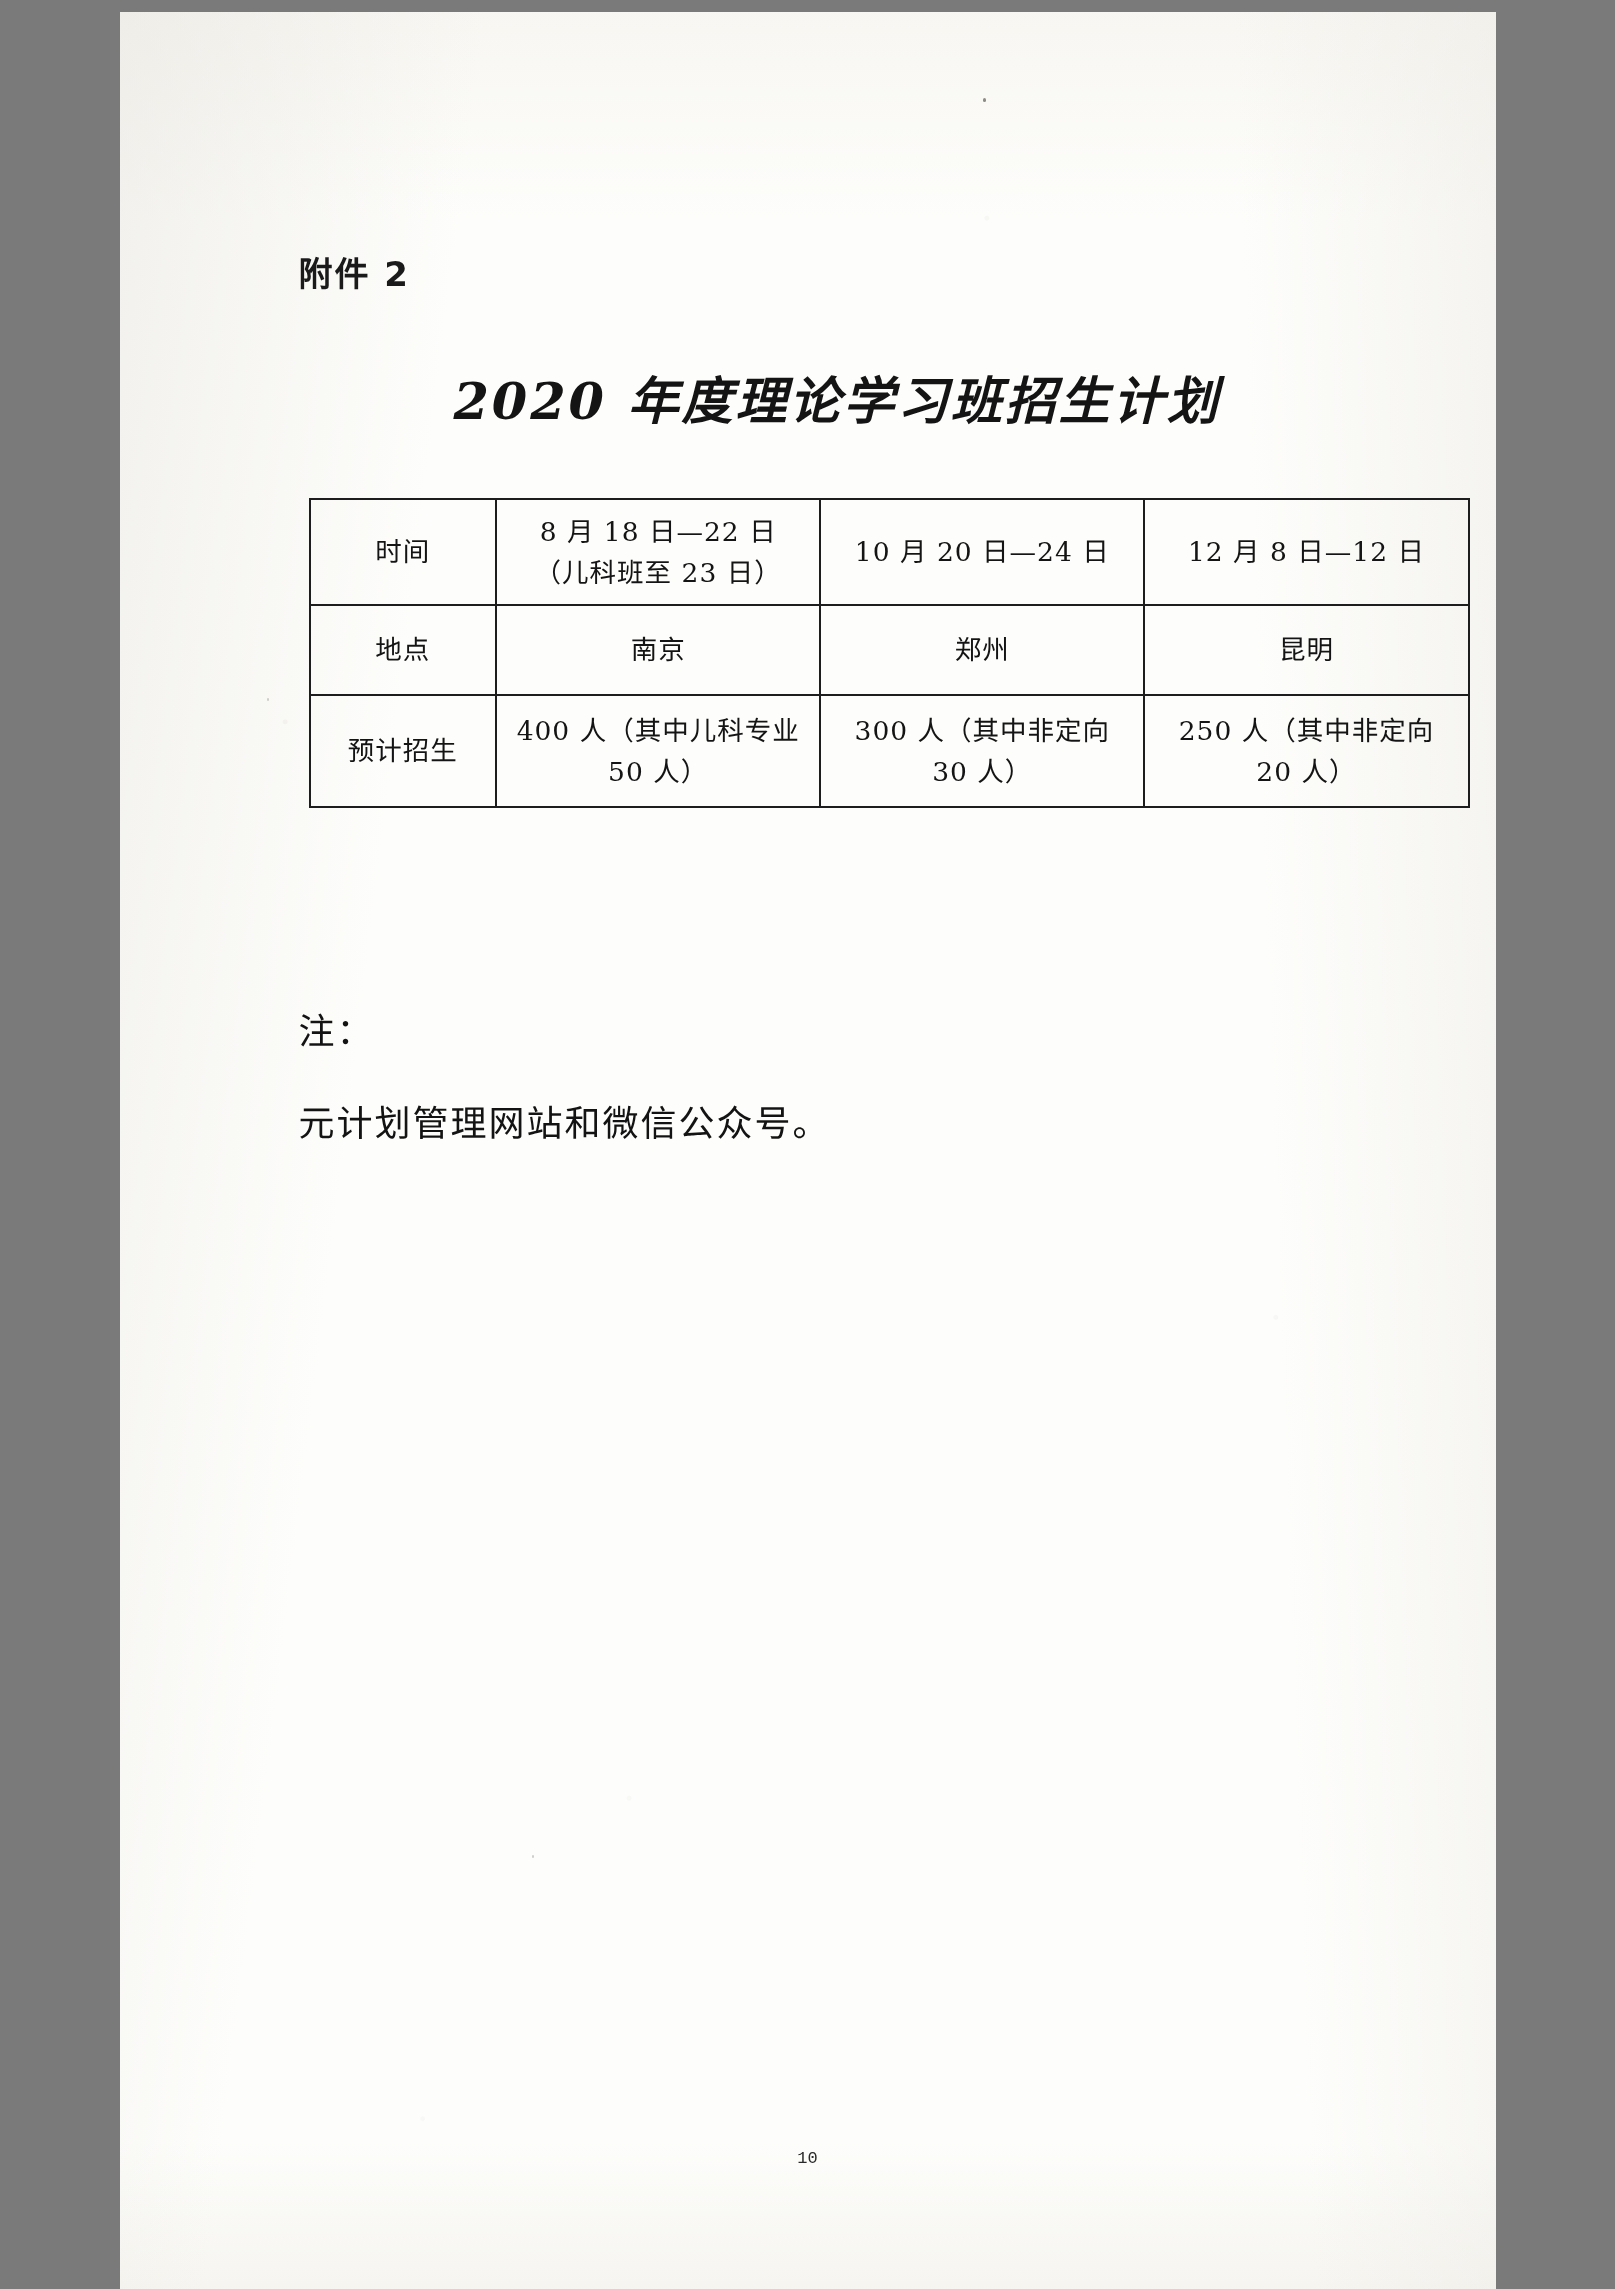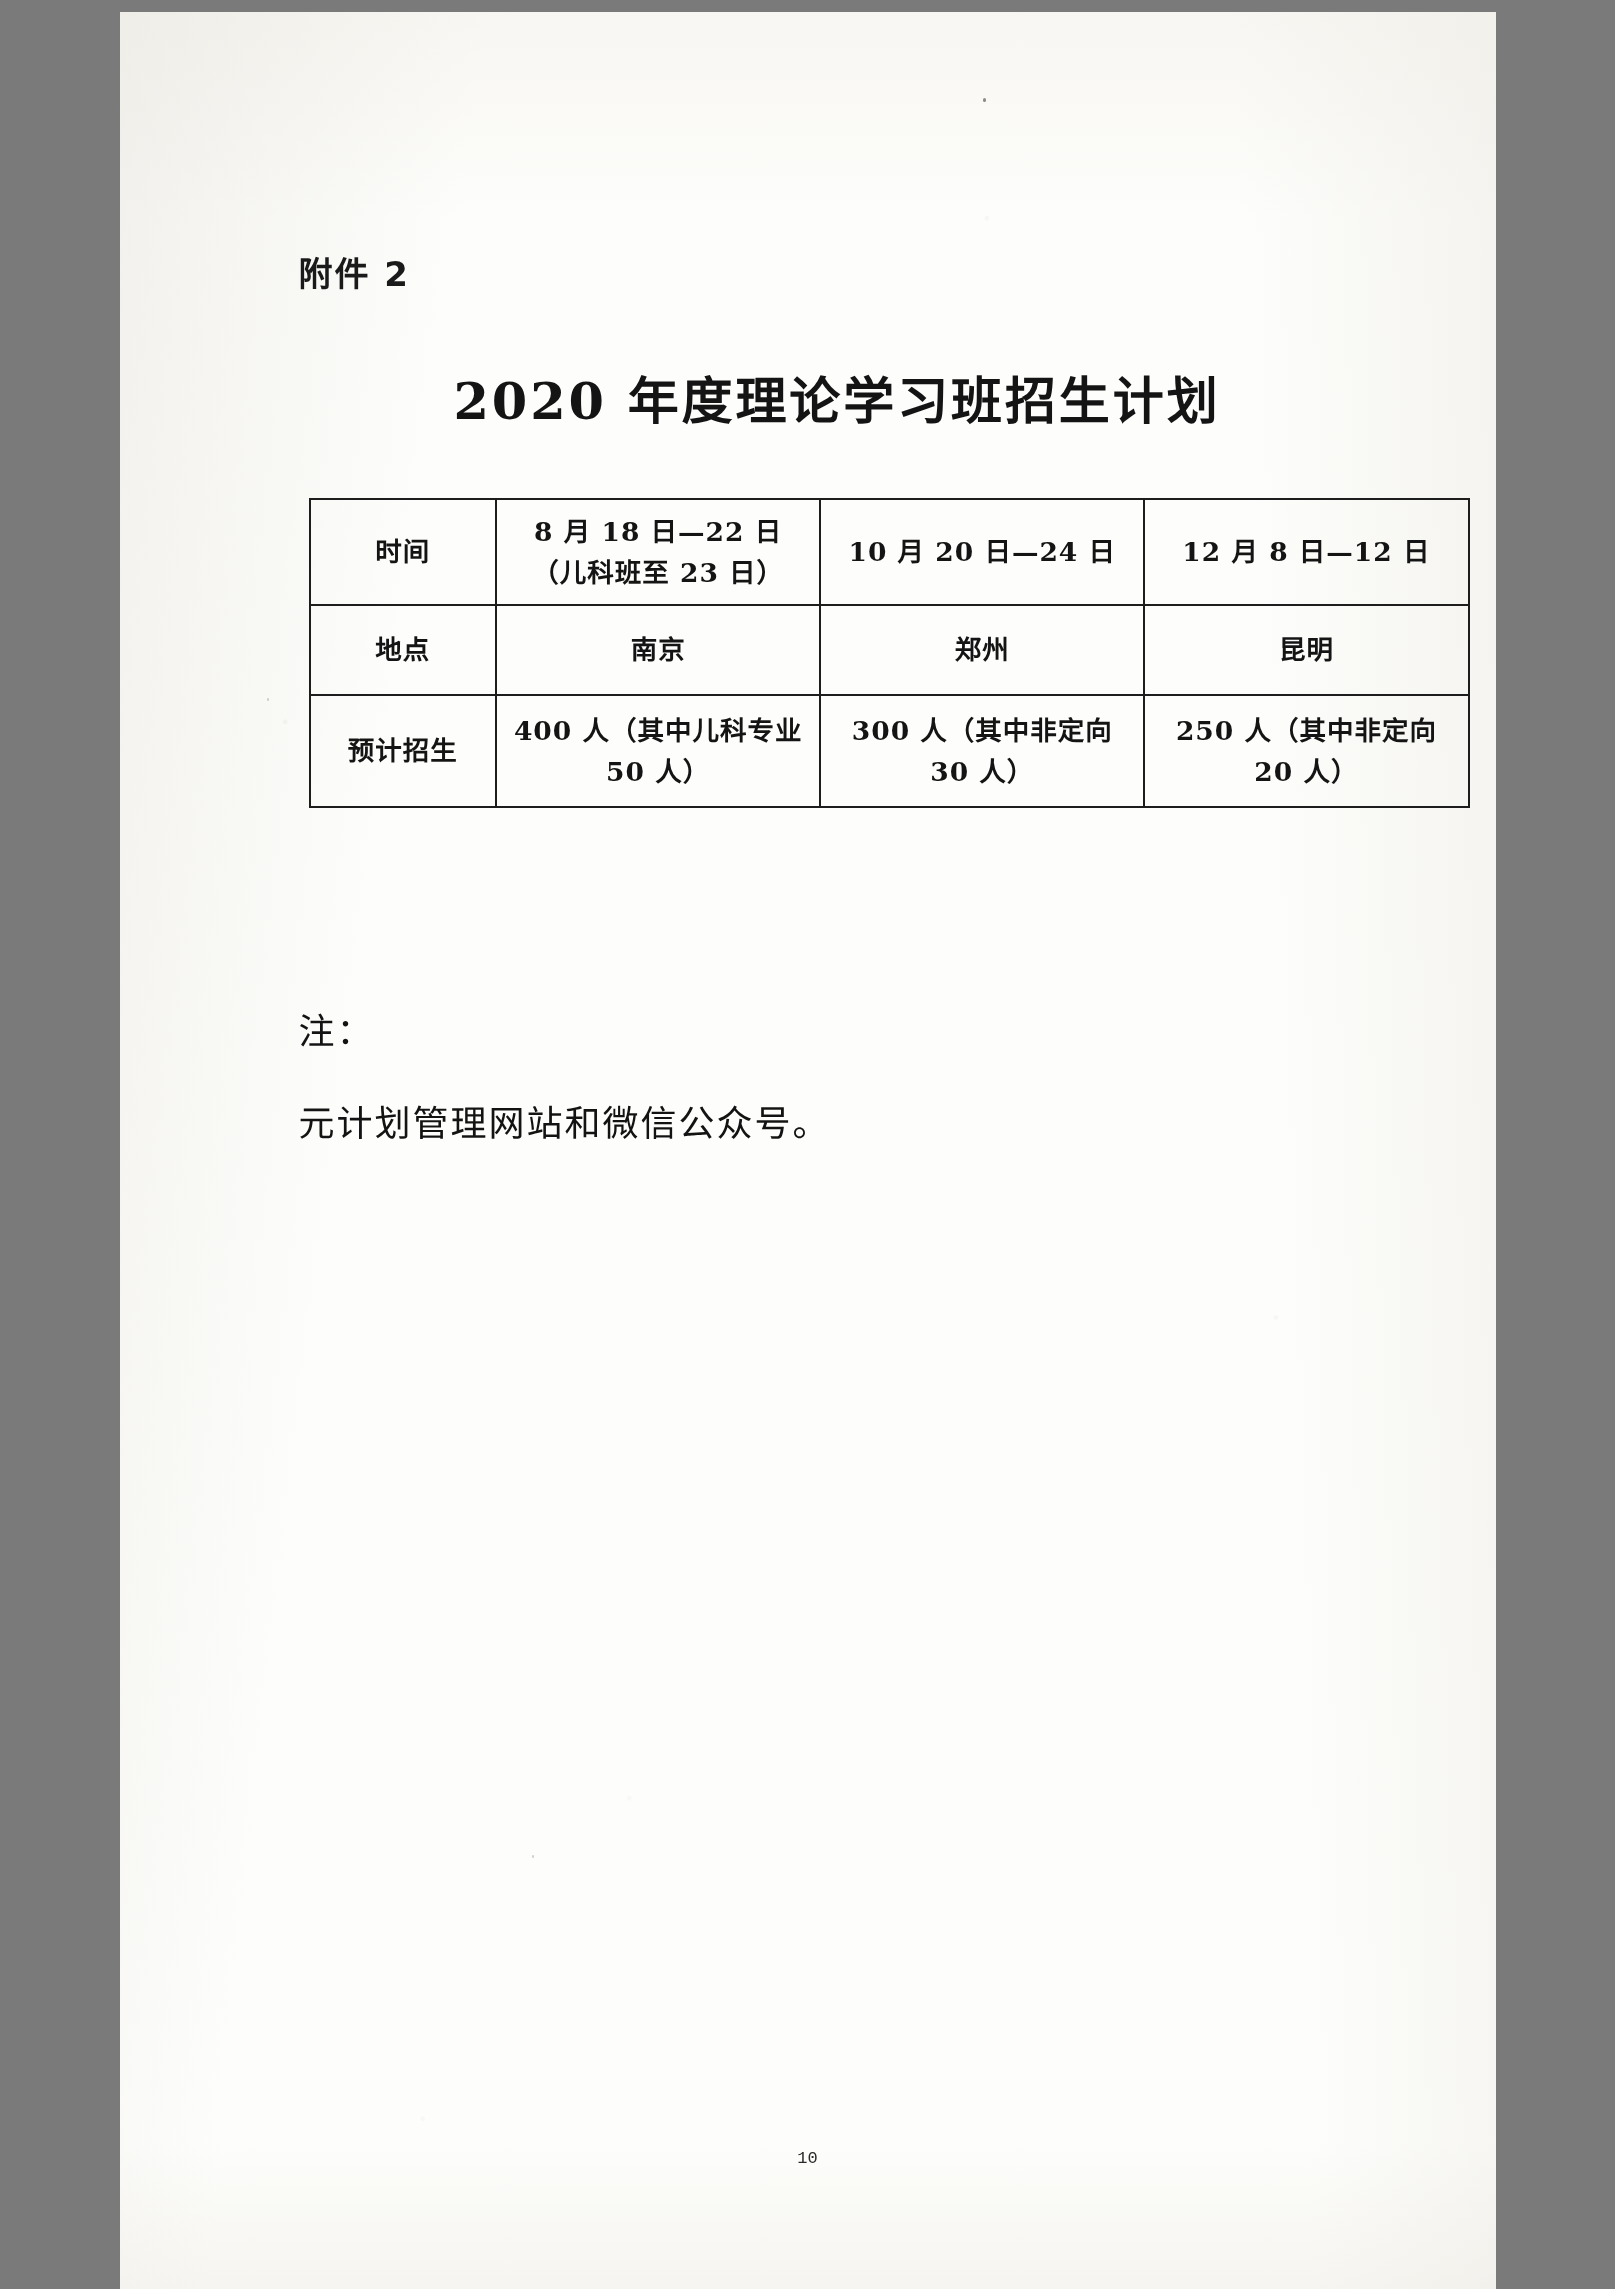--- a/index.html
+++ b/index.html
@@ -61,29 +61,29 @@
     left: 0;
     right: 0;
     top: 314px;
     text-align: center;
     font-family: "DejaVu Serif", "Liberation Serif", serif;
     font-size: 51px;
     font-weight: 700;
     color: #141414;
     letter-spacing: 2.9px;
     padding-left: 59px;
+    font-style: italic;
   }
 
   
   .plan-table-wrap {
     position: absolute;
     left: 189px;
     top: 486px;
     width: 1161px;
-    font-weight: bold;
   }
   table.plan-table {
     width: 100%;
     border-collapse: collapse;
     table-layout: fixed;
     font-family: "DejaVu Serif", "Liberation Serif", serif;
     color: #141414;
   }
   table.plan-table td {
     border: 2px solid #1d1d1d;

